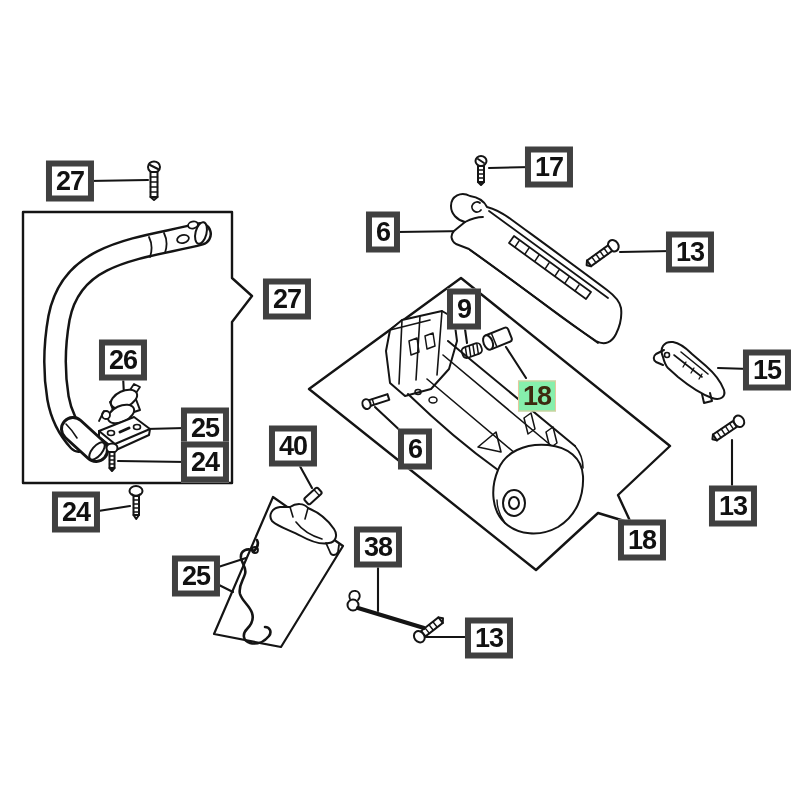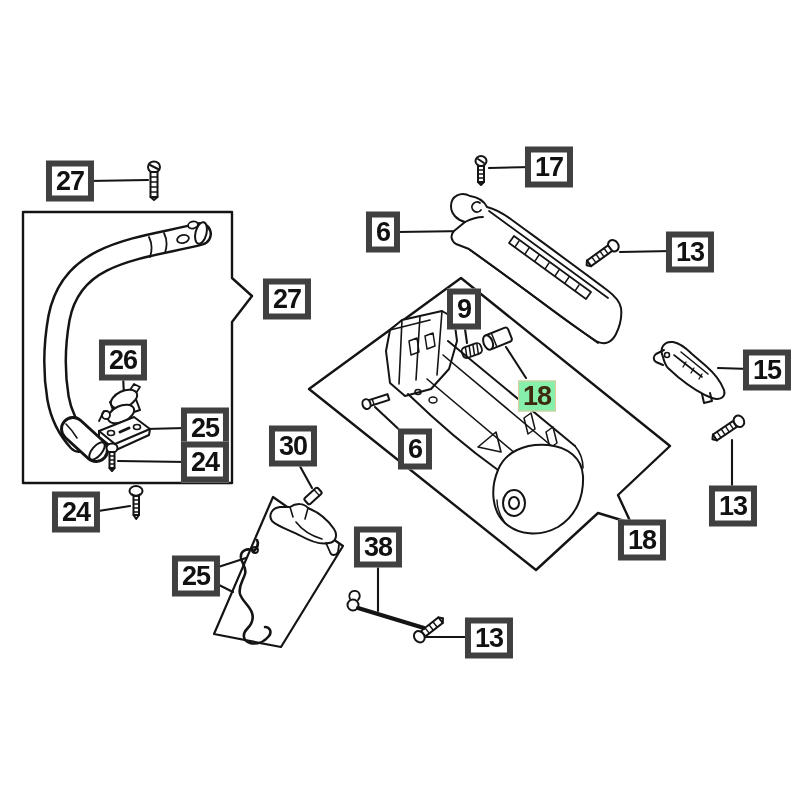--- a/index.html
+++ b/index.html
@@ -221,18 +221,18 @@
 <div class="lbl" style="left:767px;top:370px">15</div>
 <div class="lbl" style="left:733px;top:506px">13</div>
 <div class="lbl" style="left:464px;top:309px">9</div>
 <div class="lbl hl" style="left: 537px; top: 396px; background: #86efac; color: rgb(61, 42, 15);">18</div>
 <div class="lbl" style="left:415px;top:449px">6</div>
 <div class="lbl" style="left:642px;top:540px">18</div>
 <div class="lbl" style="left:123px;top:360px">26</div>
 <div class="lbl" style="left:205px;top:428px">25</div>
 <div class="lbl" style="left:205px;top:462px">24</div>
 <div class="lbl" style="left:76px;top:512px">24</div>
-<div class="lbl" style="left:293px;top:446px">30</div>
+<div class="lbl" style="left:293px;top:446px">40</div>
 <div class="lbl" style="left:196px;top:576px">25</div>
 <div class="lbl" style="left:378px;top:547px">38</div>
 <div class="lbl" style="left:489px;top:638px">13</div>
 
 </div>
 
 </body></html>

